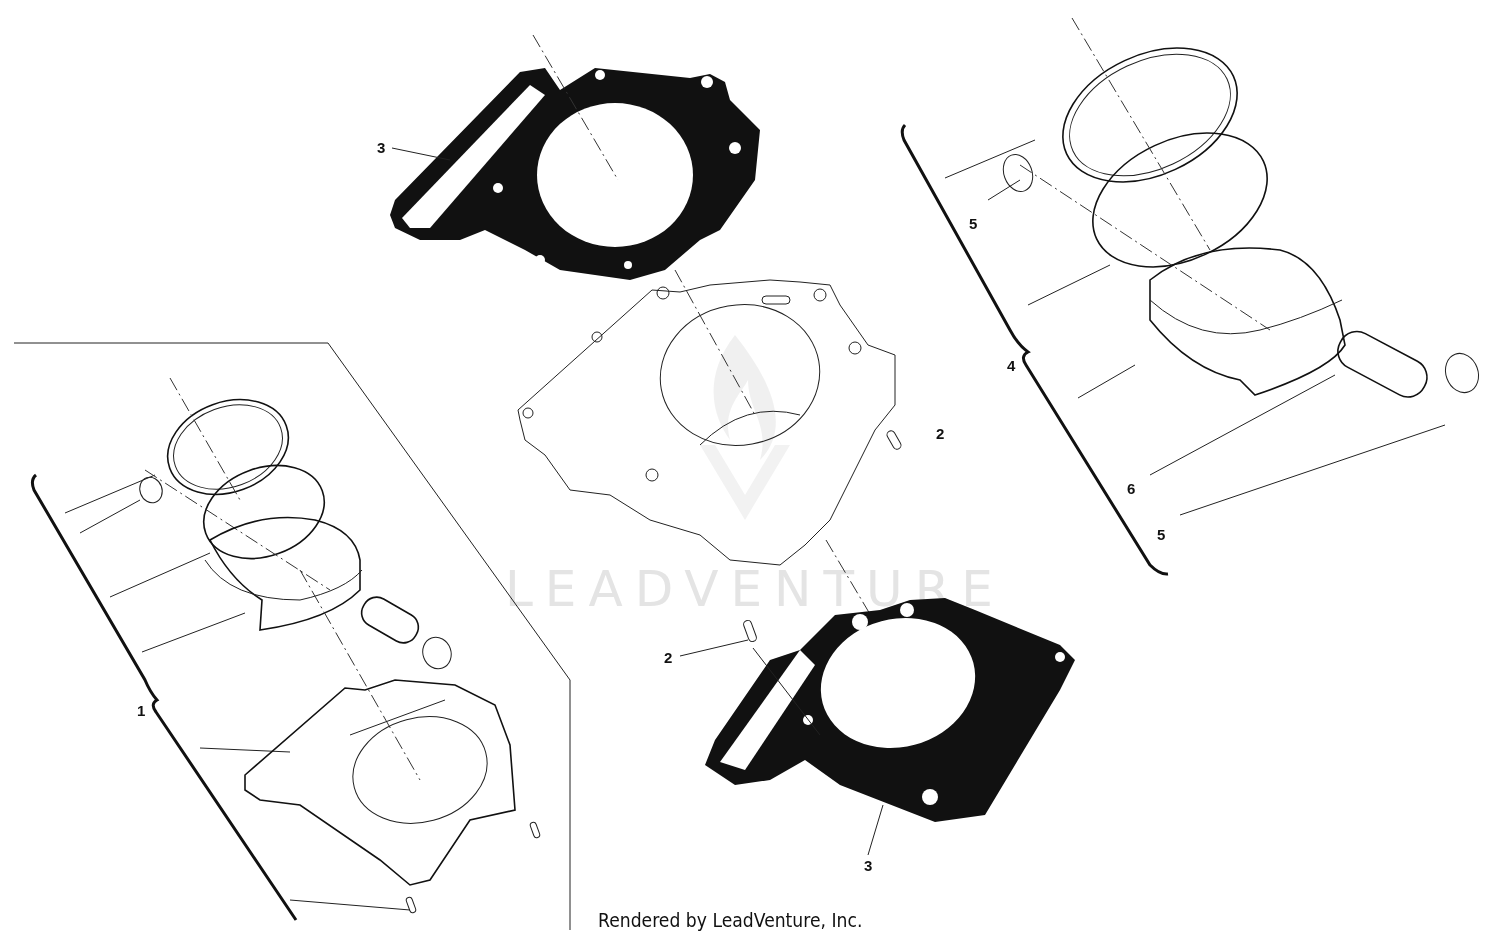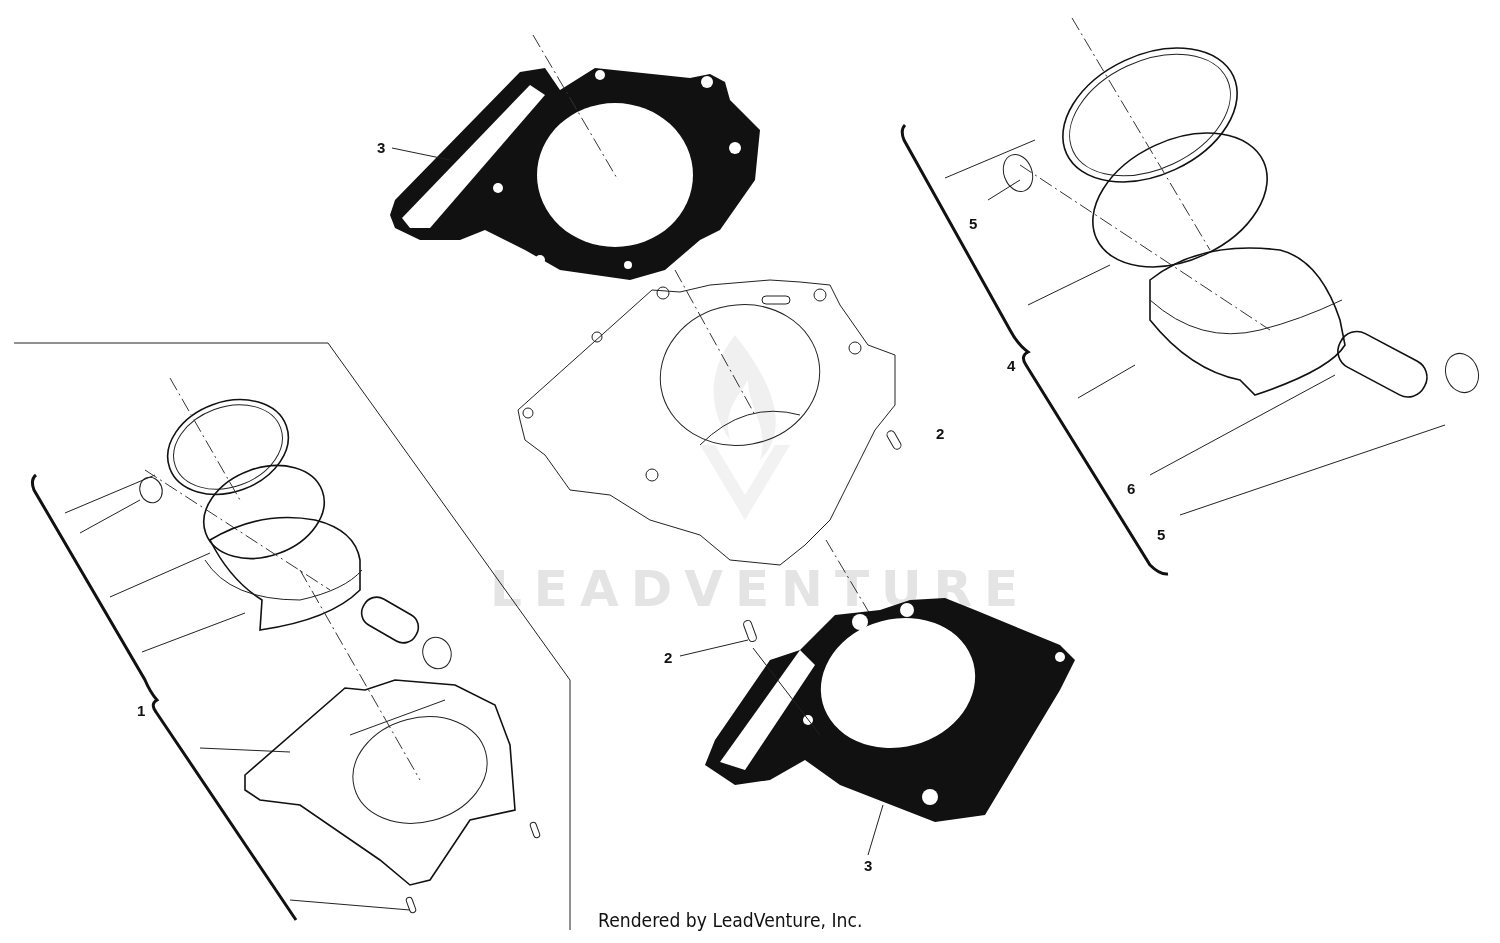--- a/index.html
+++ b/index.html
@@ -1,19 +1,19 @@
 <!DOCTYPE html>
 <html><head>
 <meta charset="utf-8">
 <style>
   html, body { margin: 0; padding: 0; background: #ffffff; }
   body { width: 1500px; height: 943px; position: relative; overflow: hidden; font-family: "Liberation Sans", sans-serif; }
   #diagram { position: absolute; left: 0; top: 0; width: 1500px; height: 943px; }
   .callout { position: absolute; font-family: "Liberation Sans", sans-serif; font-weight: bold; font-size: 15px; color: #111; line-height: 1; }
-  .watermark { position: absolute; left: 490px; top: 560px; width: 530px; text-align: center; font-family: "DejaVu Sans", sans-serif; font-size: 50px; letter-spacing: 12px; color: #e4e4e4; font-weight: bold; pointer-events: none; }
+  .watermark { position: absolute; left: 490px; top: 560px; width: 530px; text-align: center; font-family: "DejaVu Sans", sans-serif; font-size: 50px; letter-spacing: 12px; color: #e4e4e4; font-weight: normal; pointer-events: none; }
   .credit { position: absolute; left: 598px; top: 908px; font-family: "DejaVu Sans", sans-serif; font-size: 20px; color: #111; transform: scaleX(0.86); transform-origin: left top; white-space: nowrap; }
   svg .thin { stroke: #222; stroke-width: 1; fill: none; }
   svg .med { stroke: #111; stroke-width: 1.6; fill: none; }
   svg .bracket { stroke: #111; stroke-width: 3; fill: none; }
   svg .dash { stroke: #333; stroke-width: 1; stroke-dasharray: 14 4 2 4; fill: none; }
   svg .gasket { fill: #111; }
   svg .hole { fill: #fff; }
 </style>
 </head>
 <body>

